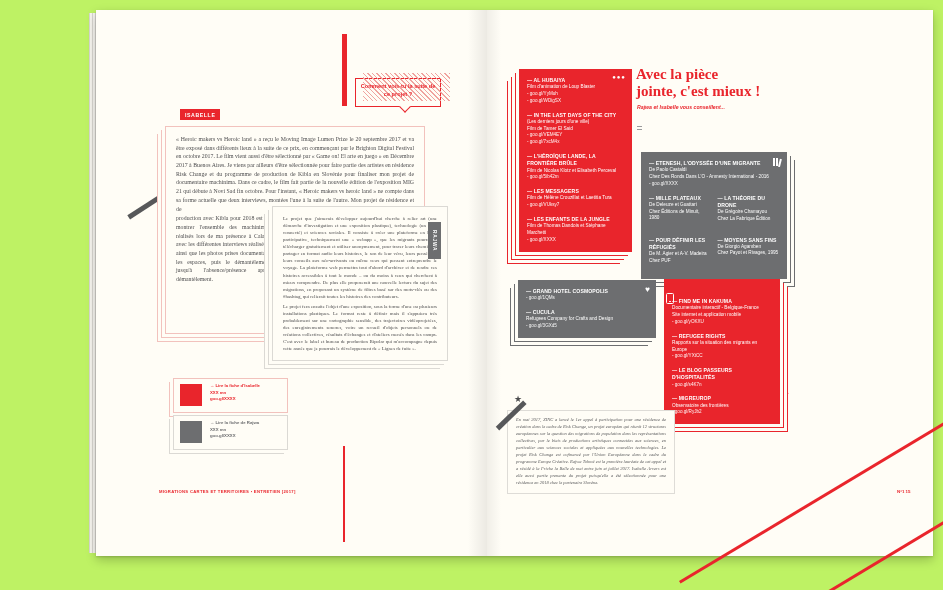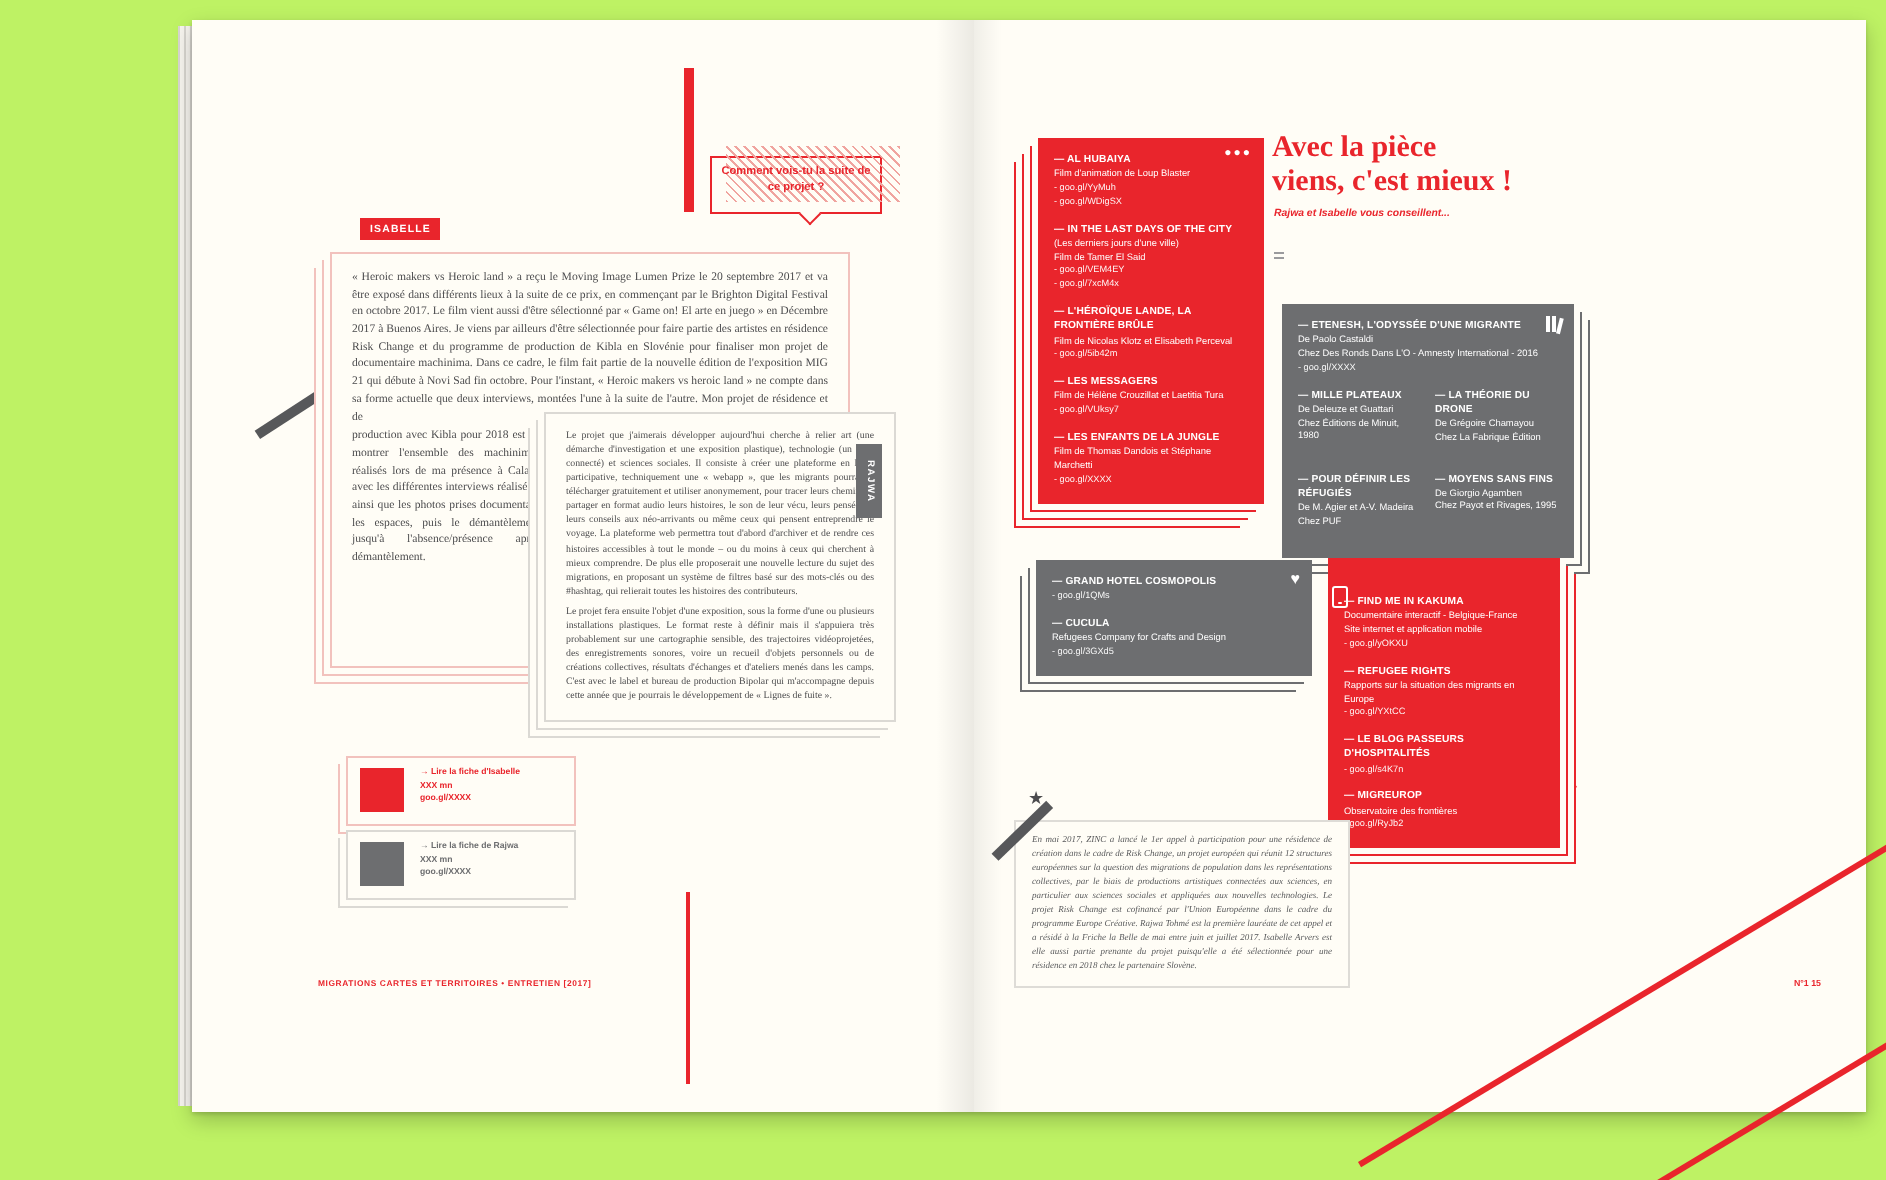--- a/index.html
+++ b/index.html
@@ -156,21 +156,21 @@
       <div>→ Lire la fiche de Rajwa</div>
       <div>XXX mn</div>
       <div>goo.gl/XXXX</div>
     </div>
   </div>
 
   <div class="abs footer-l">MIGRATIONS CARTES ET TERRITOIRES • ENTRETIEN [2017]</div>
 
   <div class="abs headline">
     <div>Avec la pièce</div>
-    <div>viens, c'est mieux !</div>
+    <div>jointe, c'est mieux !</div>
   </div>
   <div class="abs subtitle">Rajwa et Isabelle vous conseillent...</div>
   <div class="abs txt-mark"></div>
 
   <div class="abs card card-red films">
     <div class="corner-icon dots">●●●</div>
     <div class="item">
       <div class="i-title">— AL HUBAIYA</div>
       <div class="i-line">Film d'animation de Loup Blaster</div>
       <div class="i-link">- goo.gl/YyMuh</div>

